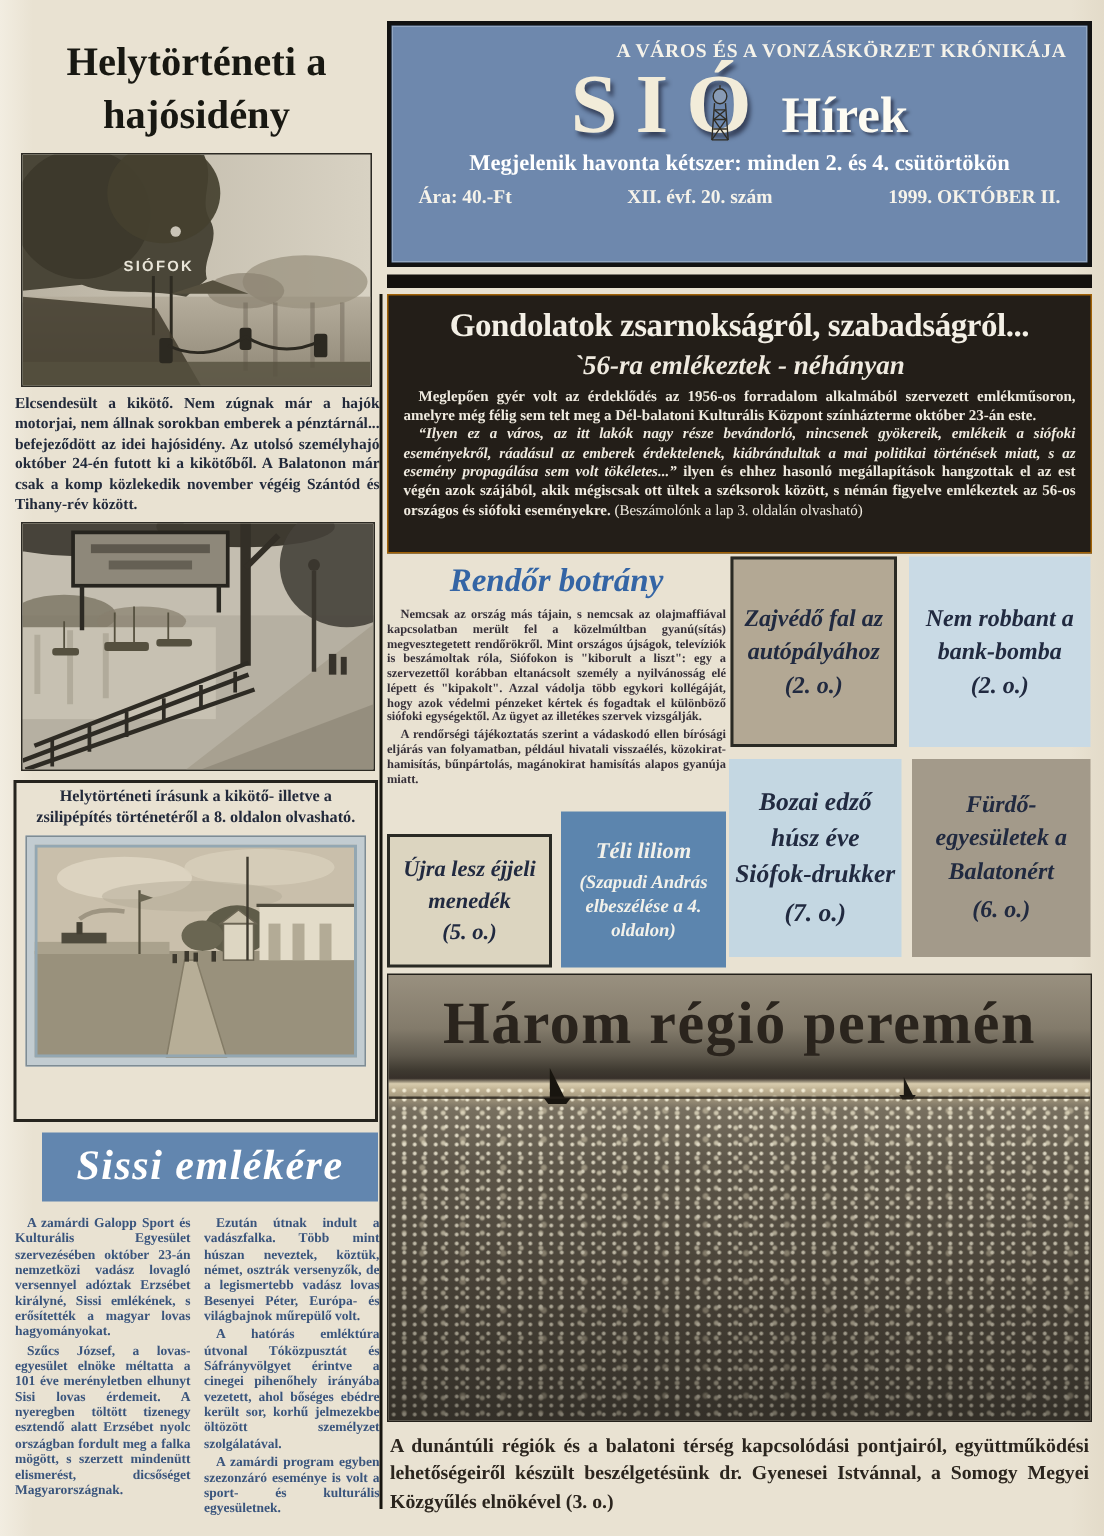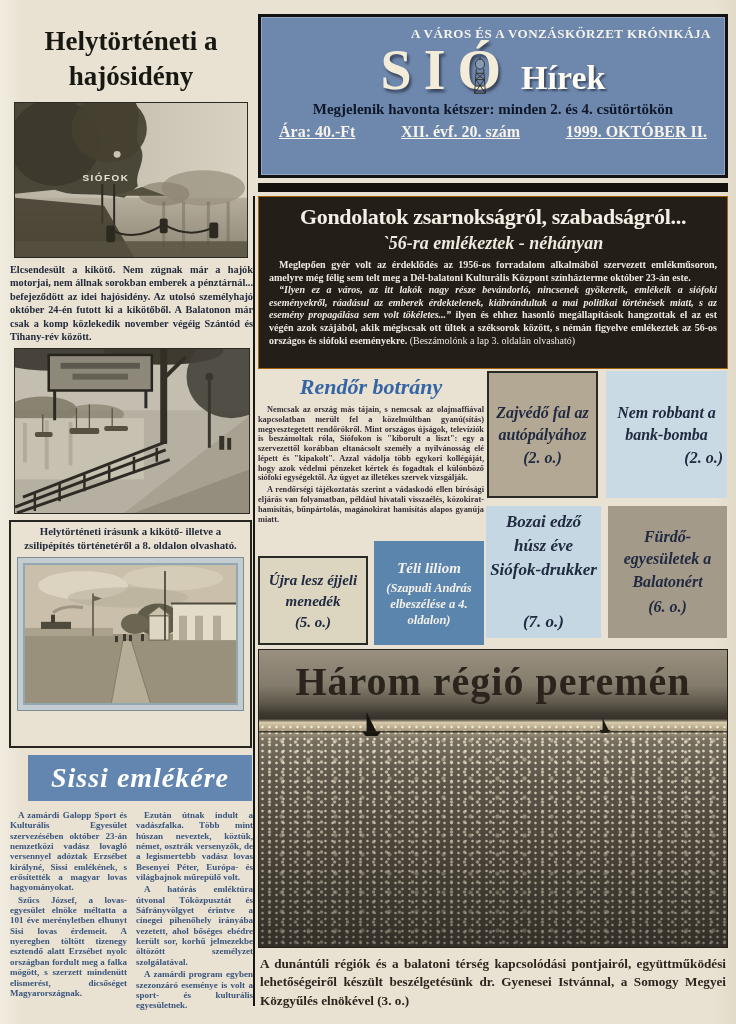--- a/index.html
+++ b/index.html
@@ -45,23 +45,23 @@
   #tagline{text-align:right;padding:9px 14px 0 0;color:#f6f3ea;font-weight:bold;
     font-size:13px;letter-spacing:.5px;}
   #nameplate{display:flex;align-items:baseline;justify-content:center;margin-top:0;color:#f2ecd9;}
   .np-part{font-size:56px;font-weight:bold;letter-spacing:12px;
     text-shadow:2px 3px 3px rgba(10,10,25,.55);line-height:1;}
   #np-o{position:relative;font-size:56px;font-weight:bold;line-height:1;margin-right:12px;
     text-shadow:2px 3px 3px rgba(10,10,25,.55);}
   #np-o svg{position:absolute;left:52%;top:60%;transform:translate(-50%,-50%);}
   #np-hirek{font-size:34px;font-weight:bold;color:#fdfbf2;margin-left:8px;
     text-shadow:2px 2px 2px rgba(10,10,25,.5);}
-  #schedule{text-align:center;color:#0f172a;font-weight:bold;font-size:15px;margin-top:3px;}
+  #schedule{text-align:center;color:#ffffff;font-weight:bold;font-size:15px;margin-top:3px;}
   #issue-row{display:flex;justify-content:space-between;padding:5px 18px 0;color:#f6f3ea;
-    font-weight:bold;font-size:16px;text-decoration:underline;}
+    font-weight:bold;font-size:13px;}
   #black-bar{left:258px;top:183px;width:470px;height:9px;background:#14110e;}
 
   
   #lead-story{left:258px;top:196px;width:470px;height:173px;background:#231e18;border:1px solid #a16207;
     box-sizing:border-box;color:#efeadf;padding:5px 10px;overflow:hidden;}
   #lead-story h2{font-size:22px;text-align:center;margin:2px 0 3px;color:#f3efe5;
     letter-spacing:-.3px;white-space:nowrap;}
   #lead-story h3{font-size:18px;font-style:italic;text-align:center;margin:0 0 5px;font-weight:bold;}
   #lead-story p{font-size:10px;font-weight:bold;line-height:1.26;text-align:justify;
     margin:0;text-indent:10px;}
@@ -75,27 +75,27 @@
   #police p{font-size:8.3px;font-weight:bold;color:#363039;line-height:1.18;
     text-align:justify;text-indent:9px;margin:0 0 2px;}
 
   
   .teaser{position:absolute;box-sizing:border-box;display:flex;flex-direction:column;
     justify-content:center;text-align:center;font-weight:bold;font-style:italic;
     color:#212a40;padding:4px;}
   .teaser .t-title{font-size:16px;line-height:1.35;}
   .teaser .t-page{font-size:16px;margin-top:3px;}
   #teaser-noise{left:487px;top:371px;width:111px;height:127px;background:#b3a894;border:2px solid #2a2a24;}
-  #teaser-bomb{left:606px;top:371px;width:121px;height:127px;background:#c9dae5;align-items:flex-end;}
+  #teaser-bomb{left:606px;top:371px;width:121px;height:127px;background:#c9dae5;}
   #teaser-shelter{left:258px;top:556px;width:110px;height:89px;background:#dcd5c0;border:2px solid #2a2a24;font-size:15px;}
   #teaser-shelter .t-title,#teaser-shelter .t-page{font-size:15px;}
   #teaser-lily{left:374px;top:541px;width:110px;height:104px;background:#5c85ae;color:#f2f1ea;}
   #teaser-lily .t-title{font-size:15px;}
   #teaser-lily .t-sub{font-size:12.5px;line-height:1.3;margin-top:2px;}
-  #teaser-coach{left:486px;top:506px;width:115px;height:132px;background:#c4d7e2;justify-content:space-between;}
+  #teaser-coach{left:486px;top:506px;width:115px;height:132px;background:#c4d7e2;}
   #teaser-coach .t-title,#teaser-coach .t-page{font-size:17px;line-height:1.4;}
   #teaser-bath{left:608px;top:506px;width:119px;height:132px;background:#a39a8a;}
   #teaser-bath .t-title,#teaser-bath .t-page{font-size:16px;line-height:1.4;}
 
   
   #big-photo{left:258px;top:649px;width:470px;height:299px;box-sizing:border-box;
     border:1px solid #23201a;overflow:hidden;
     background:linear-gradient(180deg,#99907f 0%,#837b6b 12%,#5e584c 18%,#3e3930 21.5%,
       #37302a 23.2%,#d7cbad 24.4%,#bfb192 25.8%,#787060 30%,#5e574a 42%,#453f35 72%,#332f28 100%);}
   #big-photo h2{position:absolute;left:0;top:8px;width:100%;text-align:center;margin:0;

